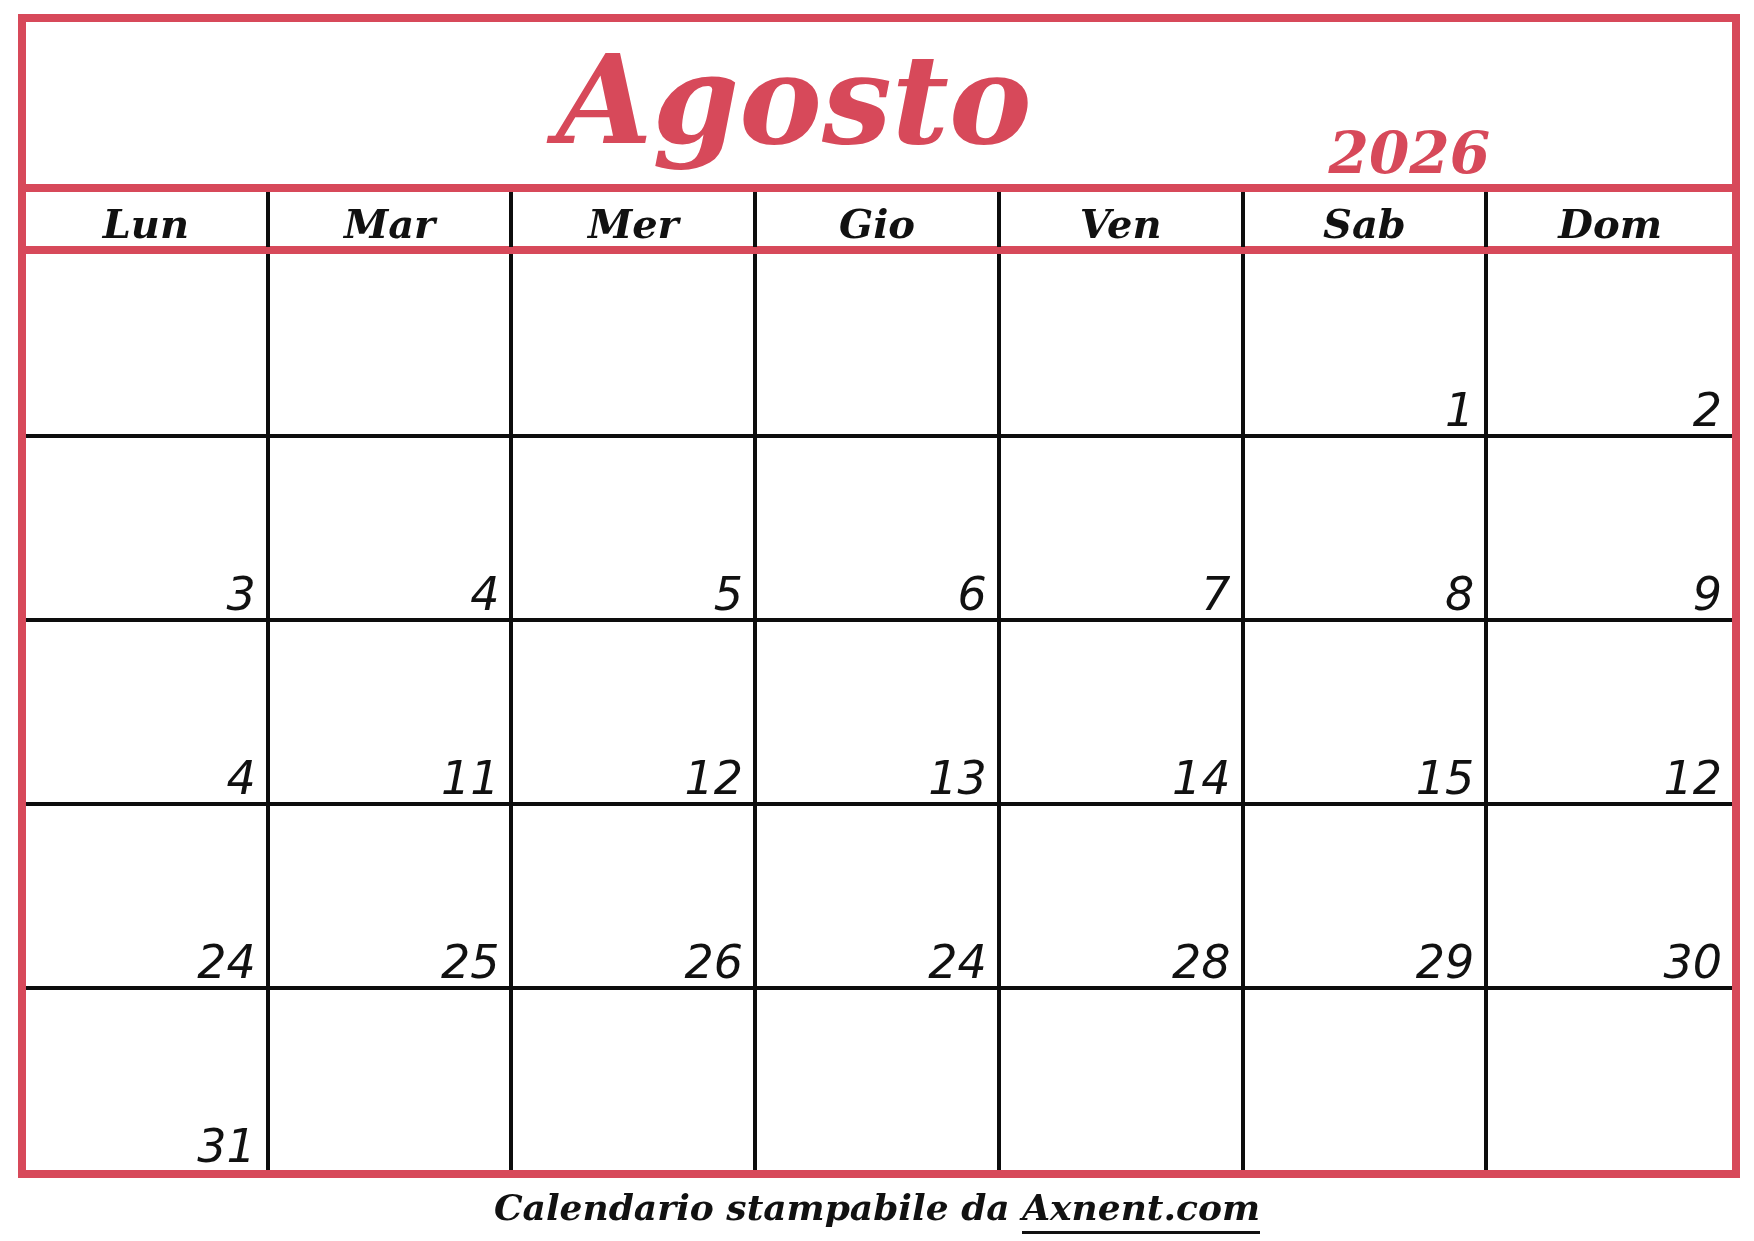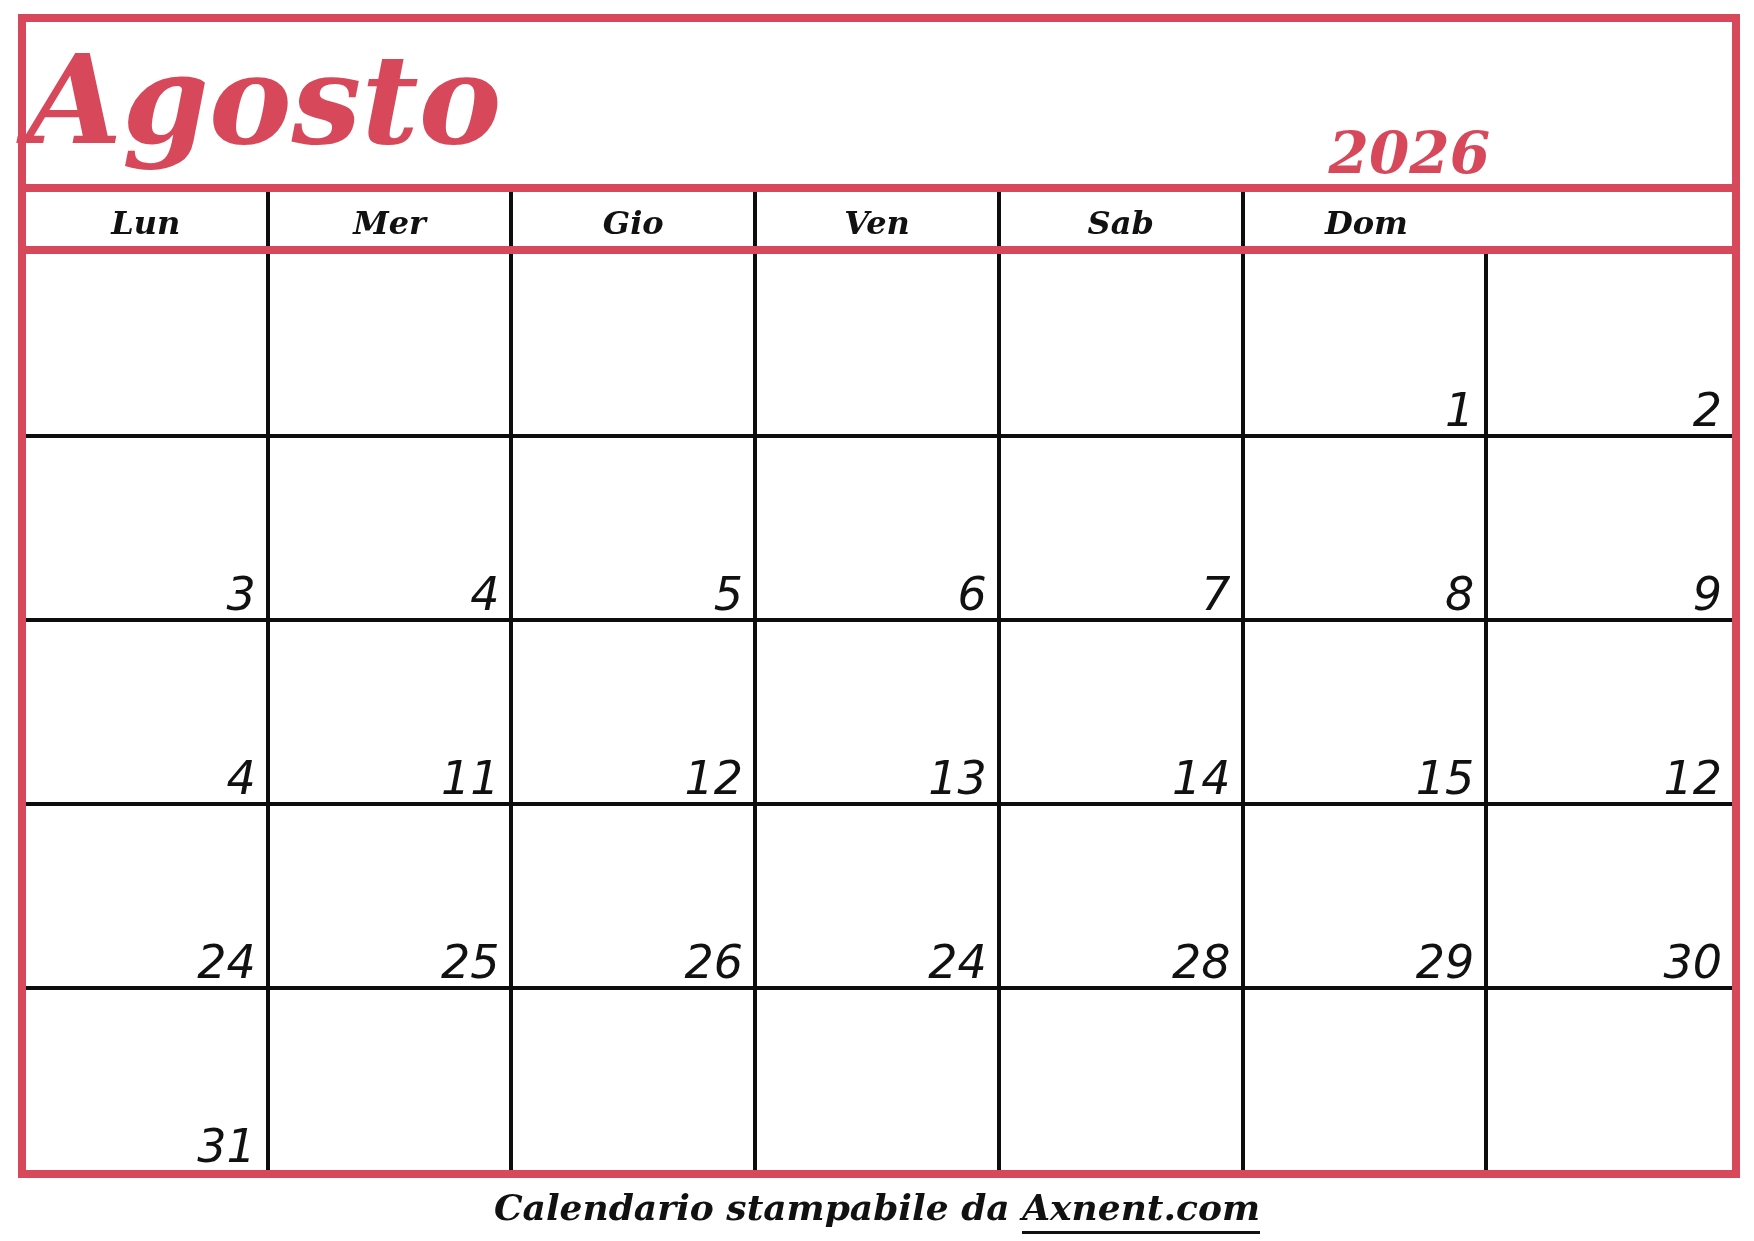--- a/index.html
+++ b/index.html
@@ -24,20 +24,21 @@
     background:#ffffff;
   }
   
   .title-band{
     position:relative;
     height:170px;flex:none;
     border-bottom:8px solid var(--accent);
   }
   .month-title{
     position:absolute;left:0;right:0;top:-6px;
+    text-align:center;
     padding-right:170px;
     font-family:"DejaVu Serif",serif;
     font-style:italic;font-weight:bold;
     font-size:124px;line-height:1.35;
     color:var(--accent);
     white-space:nowrap;
     z-index:2;
   }
   .year-label{
     position:absolute;right:242px;bottom:2px;
@@ -50,21 +51,21 @@
   .weekday-row{
     height:62px;flex:none;
     display:grid;grid-template-columns:repeat(7,1fr);
     border-bottom:8px solid var(--accent);
   }
   .weekday-cell{
     border-right:4px solid var(--grid);
     display:flex;align-items:center;justify-content:center;
     font-family:"DejaVu Serif",serif;
     font-style:italic;font-weight:bold;
-    font-size:32px;color:var(--ink);
+    font-size:40px;color:var(--ink);
     padding-top:8px;
   }
   .weekday-cell:last-child{border-right:none;}
   
   .weeks{flex:1;display:flex;flex-direction:column;}
   .week-row{
     flex:1;
     display:grid;grid-template-columns:repeat(7,1fr);
     border-bottom:4px solid var(--grid);
   }
@@ -101,20 +102,21 @@
 
 <div class="frame">
 
   <div class="title-band">
     <div class="month-title">Agosto</div>
     <div class="year-label">2026</div>
   </div>
 
   <div class="weekday-row">
     <div class="weekday-cell">Lun</div>
+    <div class="weekday-cell">Mar</div>
     <div class="weekday-cell">Mer</div>
     <div class="weekday-cell">Gio</div>
     <div class="weekday-cell">Ven</div>
     <div class="weekday-cell">Sab</div>
     <div class="weekday-cell">Dom</div>
   </div>
 
   <div class="weeks">
 
     <div class="week-row">

